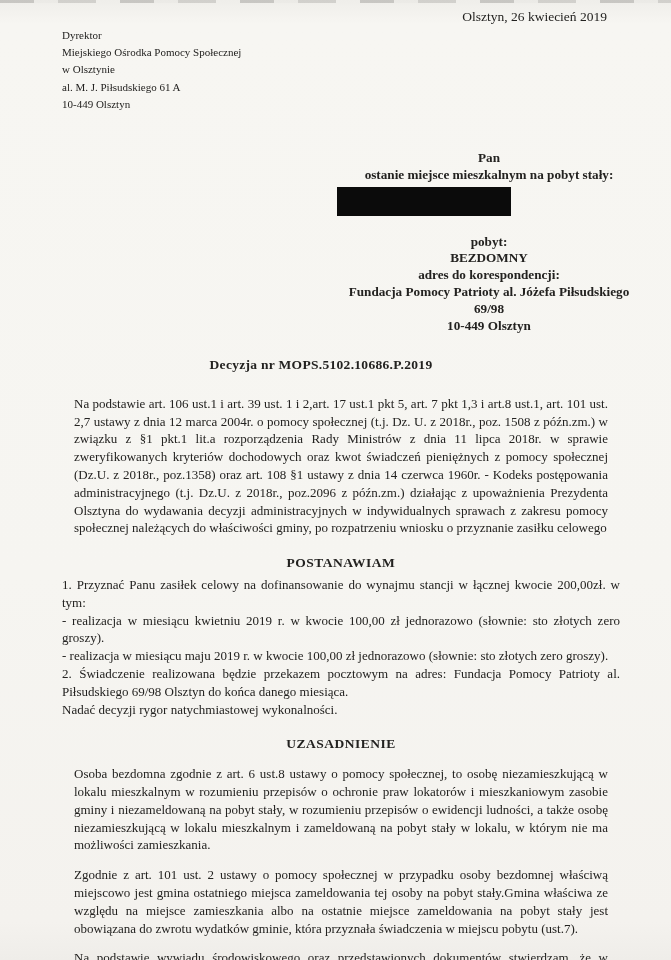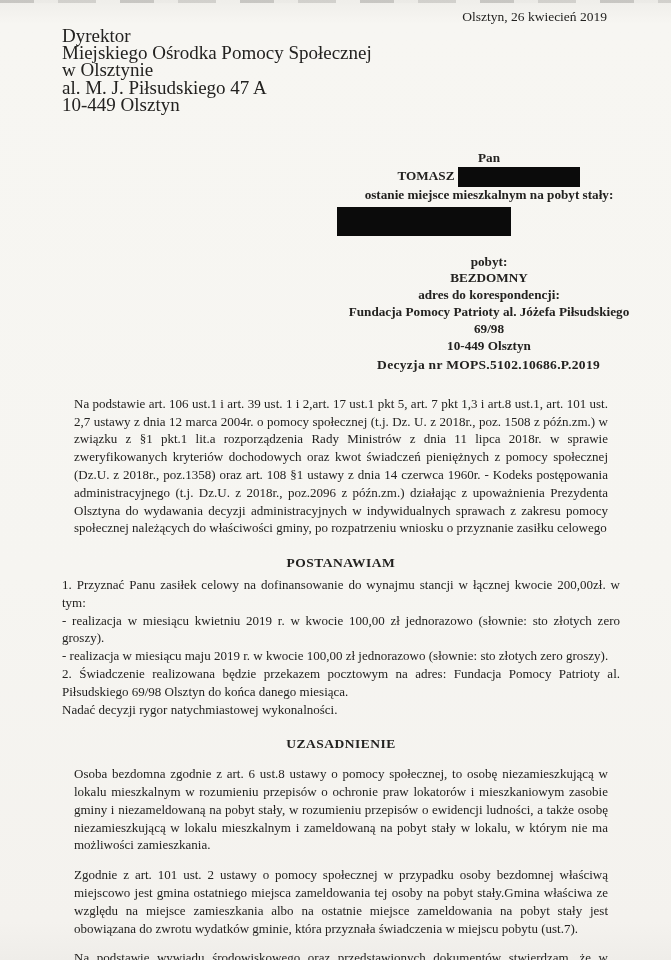--- a/index.html
+++ b/index.html
@@ -18,21 +18,21 @@
       rgba(96,94,90,.50) 0 34px, rgba(96,94,90,.05) 34px 58px,
       rgba(96,94,90,.38) 58px 96px, rgba(96,94,90,0) 96px 120px);
     opacity: .55;
   }
   .date-line {
     position: absolute; top: 9px; right: 64px;
     font-size: 13.5px;
   }
   .sender {
     position: absolute; left: 62px; top: 27px;
-    font-size: 19px; line-height: 17.2px;
+    font-size: 11px; line-height: 17.2px;
   }
   .sender span { display: block; }
   .recipient {
     position: absolute; left: 343px; top: 150px; width: 292px;
     font-size: 13.2px; line-height: 16.8px; font-weight: 700; text-align: center;
   }
   .recipient .line { display: block; }
   .redaction-name {
     display: inline-block; width: 122px; height: 20px;
     background: #0b0b0b; vertical-align: -7px; margin-left: 4px;
@@ -40,21 +40,21 @@
   .redaction-address {
     width: 174px; height: 29px; background: #0b0b0b;
     margin: 3px 0 9px -6px;
   }
   .gap-after-address { height: 9px; }
   .main-column {
     position: absolute; left: 62px; top: 356px; width: 558px;
     font-size: 13px; line-height: 17.8px;
   }
   .decision-title {
-    text-align: right; font-weight: 700; font-size: 13.5px;
+    text-align: center; font-weight: 700; font-size: 13.5px;
     letter-spacing: .3px;
     position: relative; left: -20px;
     margin: 0 0 21px 0;
   }
   .para {
     text-align: justify; margin: 12px;
   }
   .section-heading {
     text-align: center; font-weight: 700; font-size: 13.5px;
     letter-spacing: .5px; margin: 17px 0 4px 0;
@@ -65,27 +65,26 @@
 <body>
 
 <div class="scan-edge"></div>
 
 <div class="date-line">Olsztyn, 26 kwiecień 2019</div>
 
 <div class="sender">
   <span>Dyrektor</span>
   <span>Miejskiego Ośrodka Pomocy Społecznej</span>
   <span>w Olsztynie</span>
-  <span>al. M. J. Piłsudskiego 47 A</span>
+  <span>al. M. J. Piłsudskiego 61 A</span>
   <span>10-449 Olsztyn</span>
 </div>
 
 <div class="recipient">
   <span class="line">Pan</span>
-  <span class="line"><span>TOMASZ</span><span class="redaction-name"></span></span>
   <span class="line">ostanie miejsce mieszkalnym na pobyt stały:</span>
   <div class="redaction-address"></div>
   <div class="gap-after-address"></div>
   <span class="line">pobyt:</span>
   <span class="line">BEZDOMNY</span>
   <span class="line">adres do korespondencji:</span>
   <span class="line">Fundacja Pomocy Patrioty al. Jóżefa Piłsudskiego</span>
   <span class="line">69/98</span>
   <span class="line">10-449 Olsztyn</span>
 </div>

